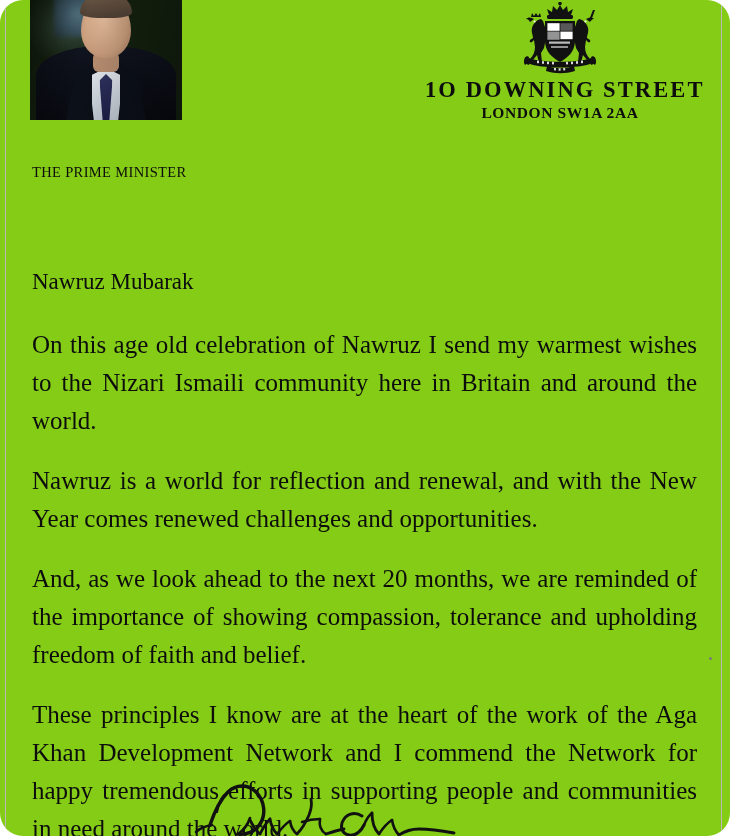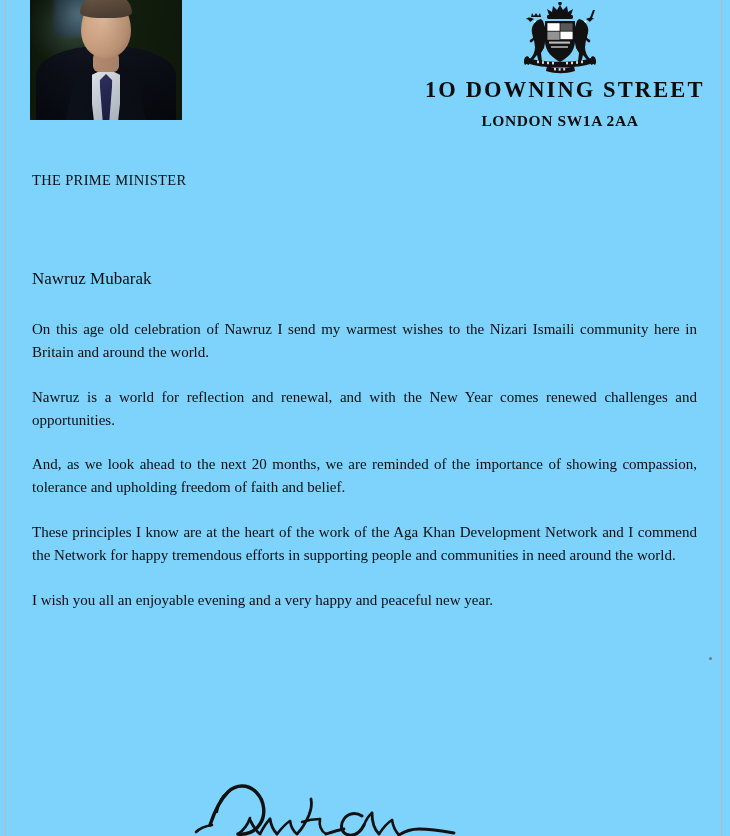--- a/index.html
+++ b/index.html
@@ -9,22 +9,23 @@
     background: #ffffff;
   }
   body {
     font-family: "Liberation Serif", "DejaVu Serif", serif;
     color: #0d0d0d;
   }
   #page {
     position: relative;
     width: 730px;
     height: 836px;
-    background: #7dd3fc;
+    background: #84cc16;
     overflow: hidden;
+    border-radius: 23px;
   }
   
   .scan-edge {
     position: absolute;
     top: 0;
     width: 1px;
     height: 836px;
     background: #b9b9b9;
   }
   .scan-edge.left  { left: 5px; }
@@ -148,49 +149,49 @@
     line-height: 1.06;
     margin-top: 2px;
     white-space: nowrap;
   }
   #address-line2 {
     font-family: "Liberation Serif", "DejaVu Serif", serif;
     font-size: 15.5px;
     font-weight: 700;
     letter-spacing: .6px;
     line-height: 1.1;
-    margin-top: 10px;
+    margin-top: 2px;
     white-space: nowrap;
   }
 
   
   #sender-title {
     position: absolute;
     left: 32px;
-    top: 172px;
+    top: 164px;
     font-size: 14.5px;
     font-weight: 400;
     letter-spacing: .35px;
     white-space: nowrap;
   }
 
   
   #letter-body {
     position: absolute;
     left: 32px;
     top: 268px;
     width: 665px;
   }
   #salutation {
-    font-size: 17px;
+    font-size: 23px;
     line-height: 1.25;
     margin: 0 0 29px 0;
   }
   .para {
-    font-size: 15px;
+    font-size: 25px;
     line-height: 1.52;
     text-align: justify;
     text-justify: inter-word;
     margin: 4px 0 22px 0;
   }
   .para:last-child { margin-bottom: 0; }
 
   
   #signature {
     position: absolute;

